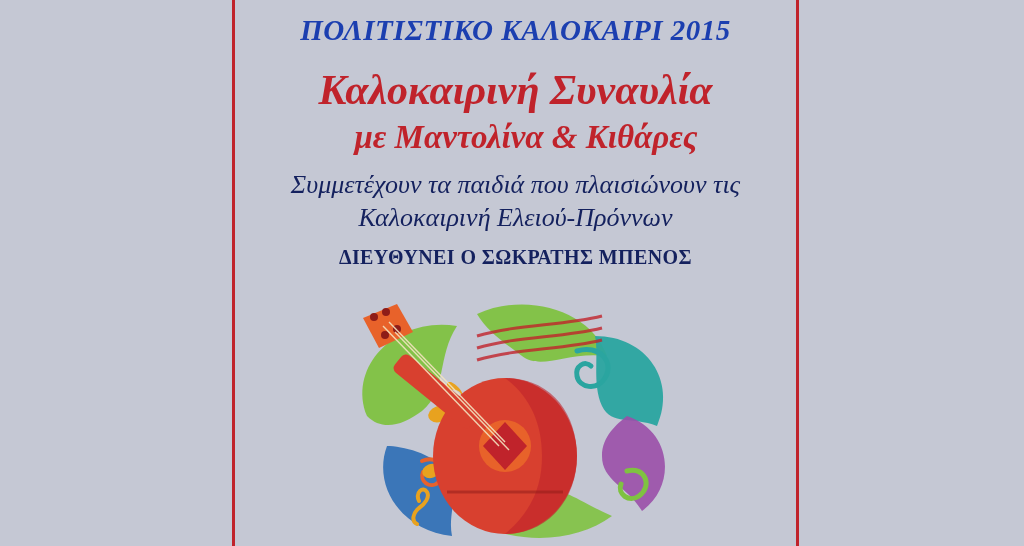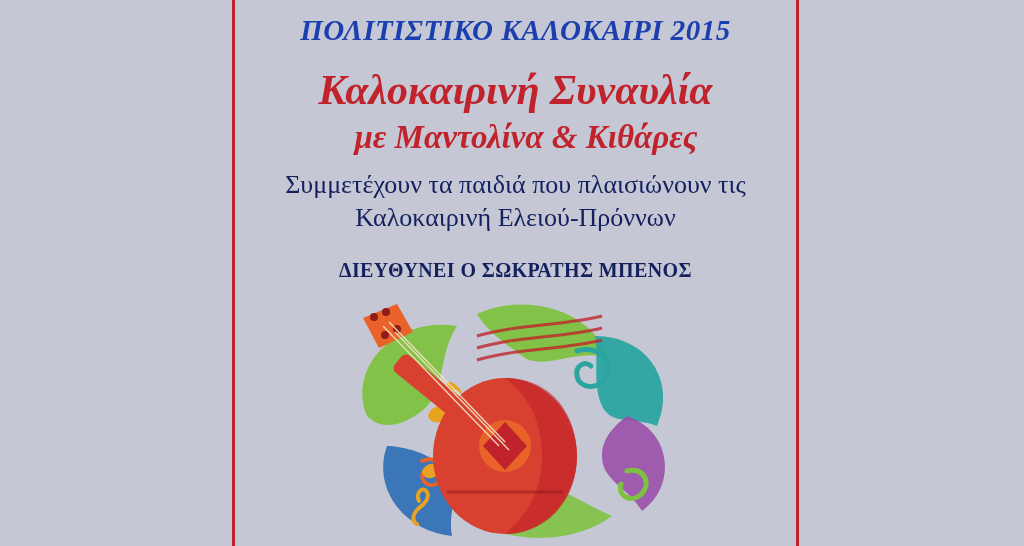--- a/index.html
+++ b/index.html
@@ -63,27 +63,28 @@
     font-style: italic;
     font-weight: bold;
     font-size: 33px;
     color: #c0232b;
     line-height: 1.1;
     padding-left: 21px;
   }
   .body-text {
     margin-top: 14px;
     font-family: "Liberation Serif", serif;
+    font-style: italic;
     font-size: 26px;
     color: #14215e;
     line-height: 1.25;
   }
   .body-text div { white-space: nowrap; }
   .conductor {
-    margin-top: 25px;
+    margin-top: 12px;
     font-family: "Liberation Serif", serif;
     font-weight: bold;
     font-size: 20px;
     letter-spacing: 0.4px;
     color: #14215e;
   }
 
   .artwork {
     position: absolute;
     left: 50%;

